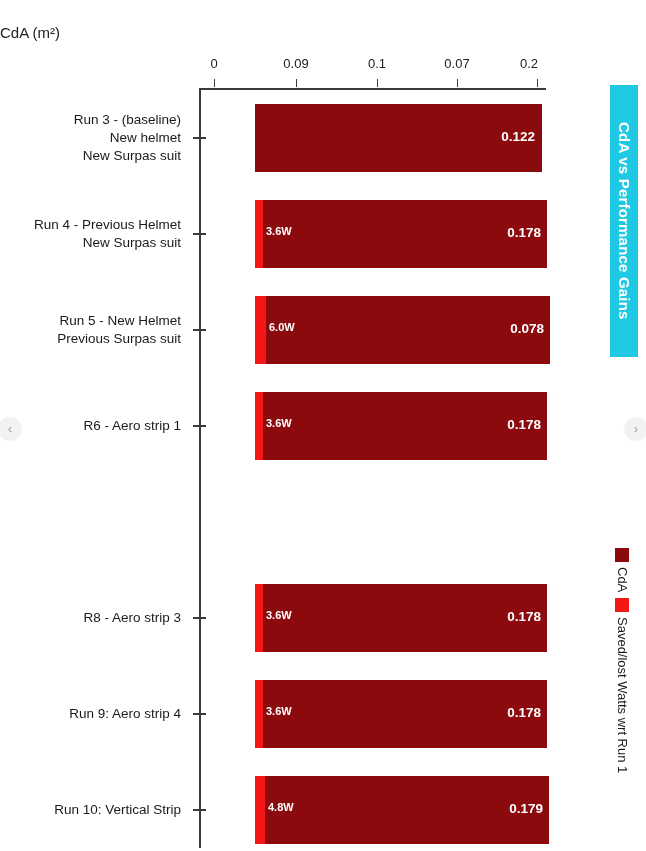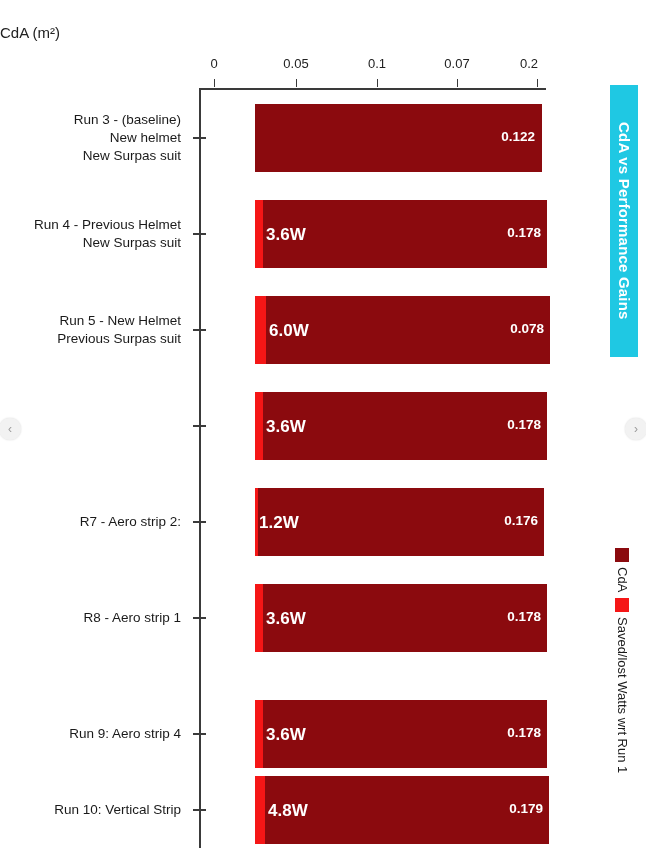--- a/index.html
+++ b/index.html
@@ -99,21 +99,21 @@
   }
   .bar-watt{
     position:absolute;
     top:14px;height:68px;
     background:#f51616;
     left:0;
   }
   .watt-label{
     position:absolute;
     top:39px;
-    font-size:17px;
+    font-size:11px;
     font-weight:bold;
     color:#ffffff;
     white-space:nowrap;
   }
   .cda-label{
     position:absolute;
     top:39px;
     font-size:13.5px;
     font-weight:bold;
     color:#ffffff;
@@ -177,21 +177,21 @@
 </style>
 </head>
 <body>
 
 <div id="chart-root">
 
   <div class="chart-title">CdA (m²)</div>
 
   <div class="axis-area">
     <div class="tick-label" style="left:14px">0</div>
-    <div class="tick-label" style="left:96px">0.05</div>
+    <div class="tick-label" style="left:96px">0.09</div>
     <div class="tick-label" style="left:177px">0.1</div>
     <div class="tick-label" style="left:257px">0.07</div>
     <div class="tick-label" style="left:329px">0.2</div>
 
     <div class="tick-mark" style="left:14px"></div>
     <div class="tick-mark" style="left:96px"></div>
     <div class="tick-mark" style="left:177px"></div>
     <div class="tick-mark" style="left:257px"></div>
     <div class="tick-mark" style="left:337px"></div>
   </div>
@@ -231,52 +231,43 @@
       <div class="row-tick"></div>
       <div class="bars">
         <div class="bar-cda" style="left:54px;width:295px"></div>
         <div class="bar-watt" style="left:54px;width:11px"></div>
         <div class="watt-label" style="left:68px">6.0W</div>
         <div class="cda-label" style="left:343px">0.078</div>
       </div>
     </div>
 
     <div class="row" style="top:288px">
+      <div class="row-label">R6 - Aero strip 1</div>
       <div class="row-tick"></div>
       <div class="bars">
         <div class="bar-cda" style="left:54px;width:292px"></div>
         <div class="bar-watt" style="left:54px;width:8px"></div>
         <div class="watt-label" style="left:65px">3.6W</div>
         <div class="cda-label" style="left:340px">0.178</div>
       </div>
     </div>
 
-    <div class="row" style="top:384px">
-      <div class="row-label">R7 - Aero strip 2:</div>
-      <div class="row-tick"></div>
-      <div class="bars">
-        <div class="bar-cda" style="left:54px;width:289px"></div>
-        <div class="bar-watt" style="left:54px;width:3px"></div>
-        <div class="watt-label" style="left:58px">1.2W</div>
-        <div class="cda-label" style="left:337px">0.176</div>
-      </div>
-    </div>
 
     <div class="row" style="top:480px">
-      <div class="row-label">R8 - Aero strip 1</div>
+      <div class="row-label">R8 - Aero strip 3</div>
       <div class="row-tick"></div>
       <div class="bars">
         <div class="bar-cda" style="left:54px;width:292px"></div>
         <div class="bar-watt" style="left:54px;width:8px"></div>
         <div class="watt-label" style="left:65px">3.6W</div>
         <div class="cda-label" style="left:340px">0.178</div>
       </div>
     </div>
 
-    <div class="row" style="top:596px">
+    <div class="row" style="top:576px">
       <div class="row-label">Run 9: Aero strip 4</div>
       <div class="row-tick"></div>
       <div class="bars">
         <div class="bar-cda" style="left:54px;width:292px"></div>
         <div class="bar-watt" style="left:54px;width:8px"></div>
         <div class="watt-label" style="left:65px">3.6W</div>
         <div class="cda-label" style="left:340px">0.178</div>
       </div>
     </div>
 

